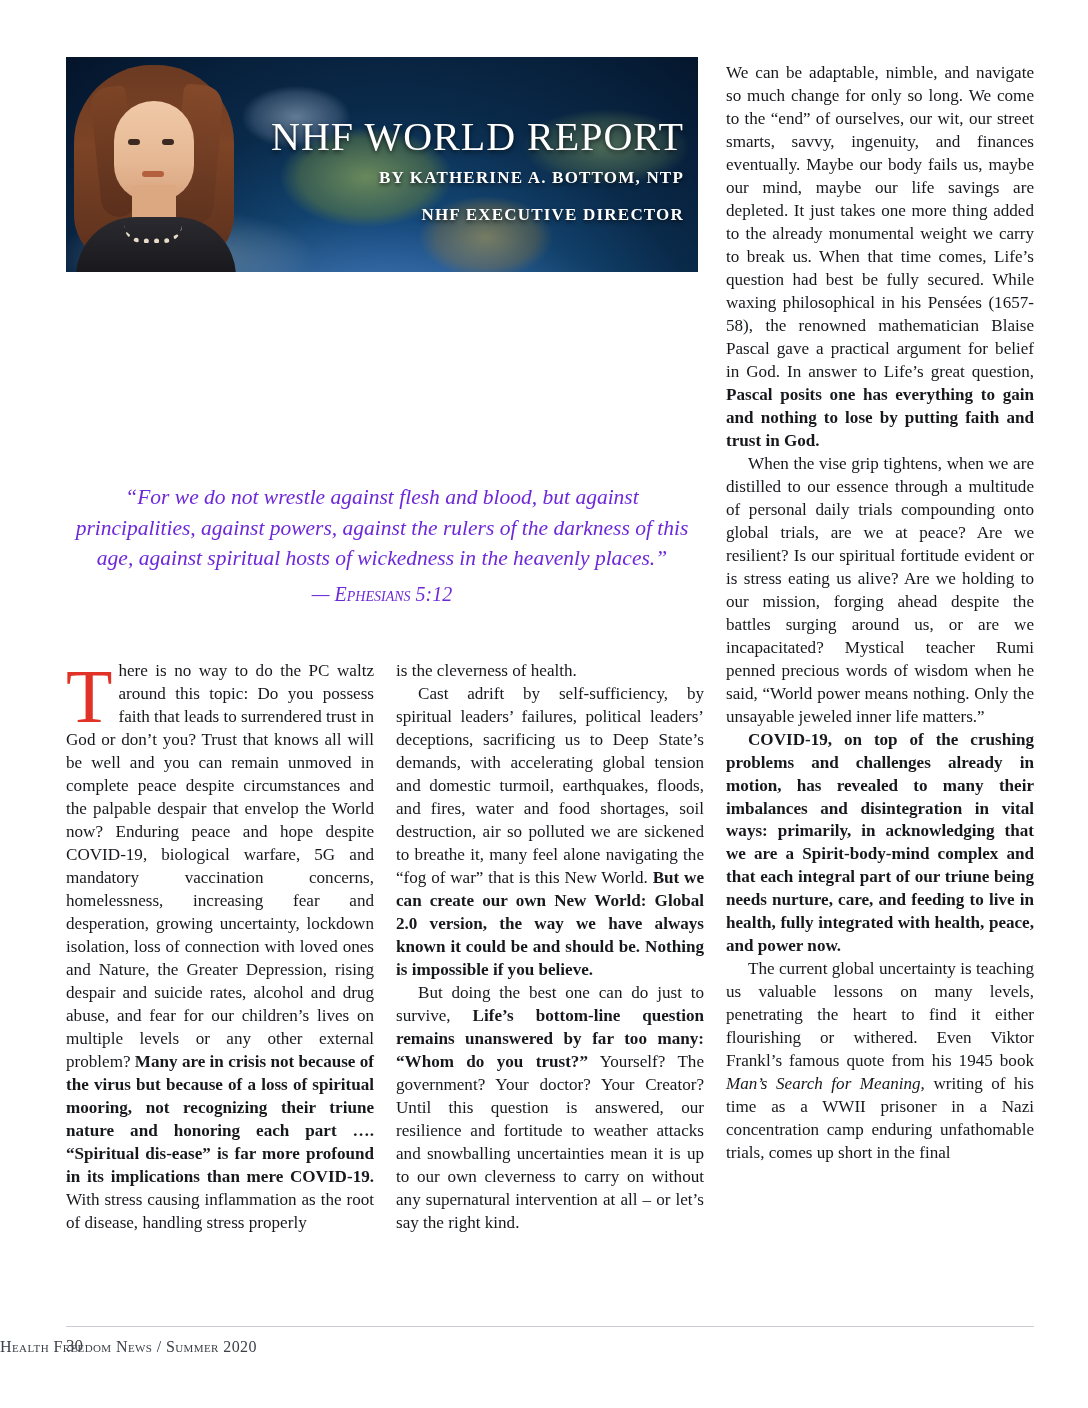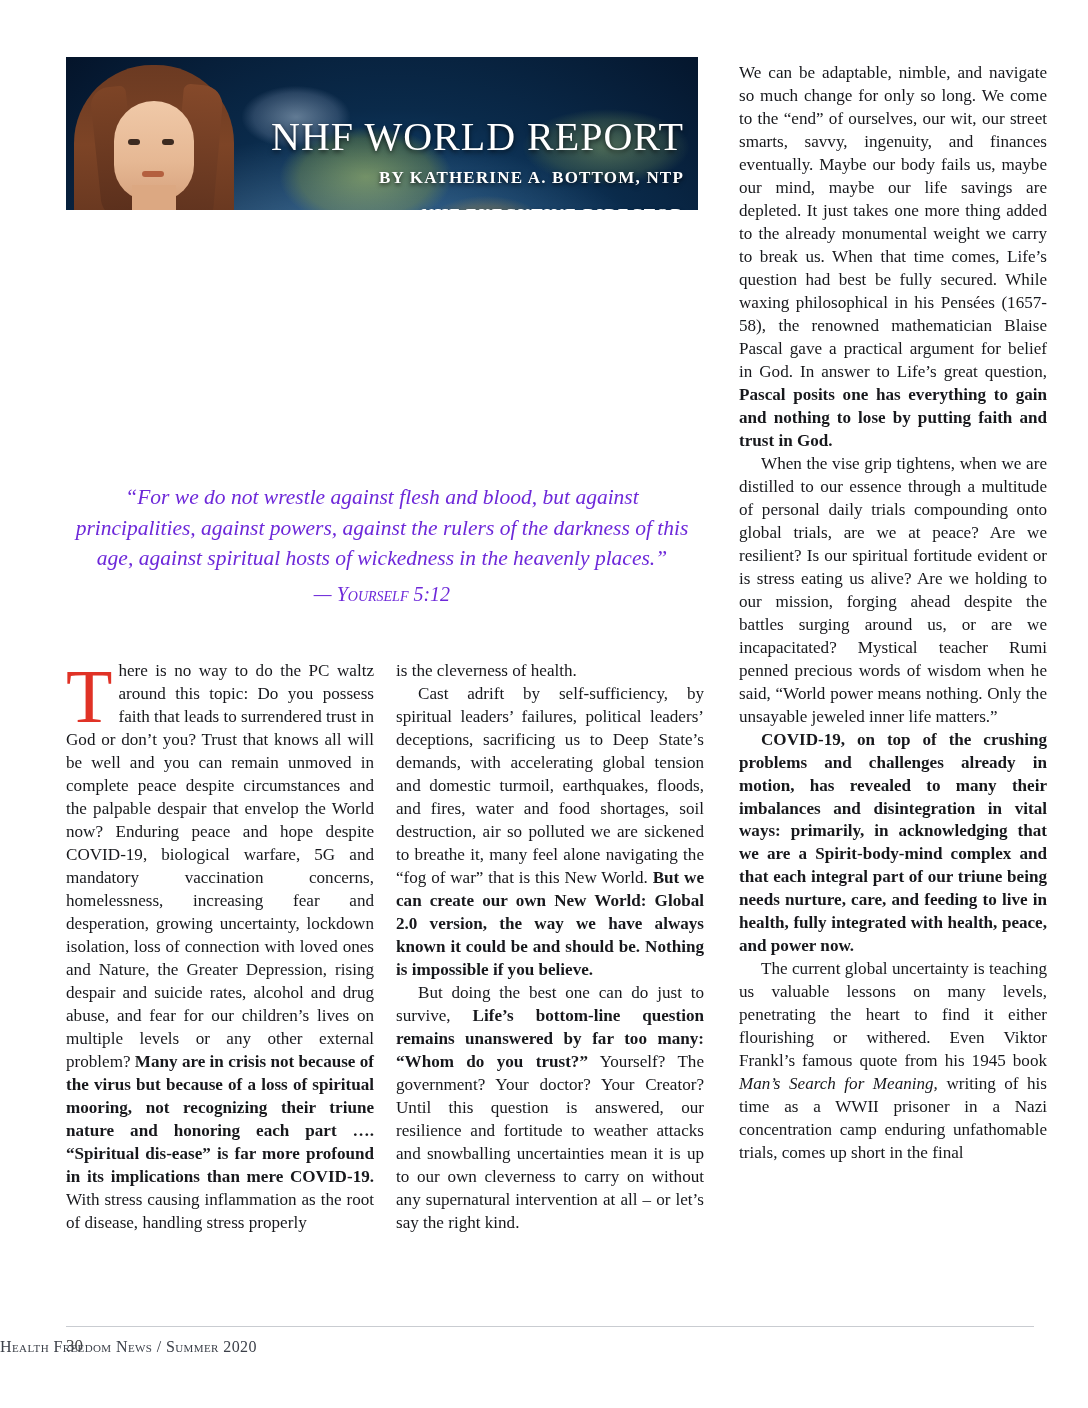--- a/index.html
+++ b/index.html
@@ -16,21 +16,21 @@
   .page {
     position: absolute;
     left: 0; top: 0;
     width: 1088px; height: 1408px;
   }
 
   
   .masthead {
     position: absolute;
     left: 66px; top: 57px;
-    width: 632px; height: 153px;
+    width: 632px; height: 215px;
     overflow: hidden;
     background: #0a1c3a;
   }
   .globe {
     position: absolute;
     left: 0; top: 0;
     width: 632px; height: 215px;
     background:
       radial-gradient(circle at 52% 180%, #2f6fbf 0%, #1f5da8 28%, #12436f 48%, #0a2a4a 66%, #04142a 100%);
   }
@@ -177,21 +177,21 @@
     hyphens: auto;
     color: #17181c;
   }
   .col p { margin: 0; text-indent: 22px; }
   .col p.noindent { text-indent: 0; }
   .col b { font-weight: bold; }
   .col i { font-style: italic; }
 
   #col1 { left: 66px;  top: 660px; width: 308px; }
   #col2 { left: 396px; top: 660px; width: 308px; }
-  #col3 { left: 726px; top: 62px;  width: 308px; margin-left: 13px; }
+  #col3 { left: 726px; top: 62px;  width: 308px; }
 
   .dropcap-para { position: relative; }
   .dropcap {
     float: left;
     font-family: "Liberation Serif", serif;
     font-size: 76px;
     line-height: 0.74;
     color: #e03226;
     padding: 6px 6px 0 0;
     margin-top: 2px;
@@ -247,21 +247,21 @@
       <div class="mast-title">NHF WORLD REPORT</div>
       <div class="mast-sub">BY KATHERINE A. BOTTOM, NTP</div>
       <div class="mast-sub" style="margin-top:16px">NHF EXECUTIVE DIRECTOR</div>
     </div>
   </div>
 
 
   <div class="scripture">
     <div>“For we do not wrestle against flesh and blood, but against principalities, against powers, against the rulers of the darkness of this age, against spiritual hosts of wickedness in the heavenly places.”</div>
     <div class="scripture-ref">
-      <span>— </span><span class="sc">Yourself</span><span> 5:12</span>
+      <span>— </span><span class="sc">Ephesians</span><span> 5:12</span>
     </div>
   </div>
 
   <div class="col" id="col1">
     <p class="noindent dropcap-para">
       <span class="dropcap">T</span><span>here is no way to do the PC waltz around this topic: Do you possess faith that leads to surrendered trust in God or don’t you? Trust that knows all will be well and you can remain unmoved in complete peace despite circumstances and the palpable despair that envelop the World now? Enduring peace and hope despite COVID-19, biological warfare, 5G and mandatory vaccination concerns, homelessness, increasing fear and desperation, growing uncertainty, lockdown isolation, loss of connection with loved ones and Nature, the Greater Depression, rising despair and suicide rates, alcohol and drug abuse, and fear for our children’s lives on multiple levels or any other external problem? </span><b>Many are in crisis not because of the virus but because of a loss of spiritual mooring, not recognizing their triune nature and honoring each part …. “Spiritual dis-ease” is far more profound in its implications than mere COVID-19.</b><span> With stress causing inflammation as the root of disease, handling stress properly</span>
     </p>
   </div>
 
   <div class="col" id="col2">

